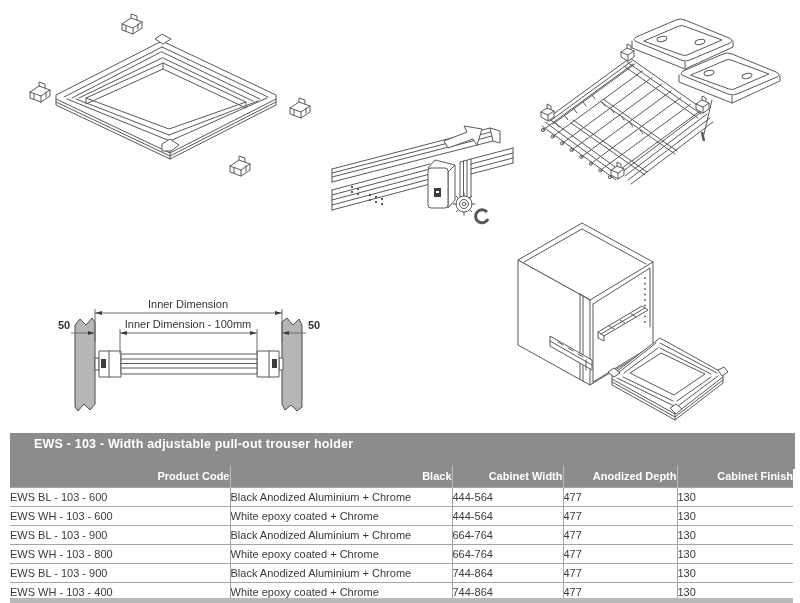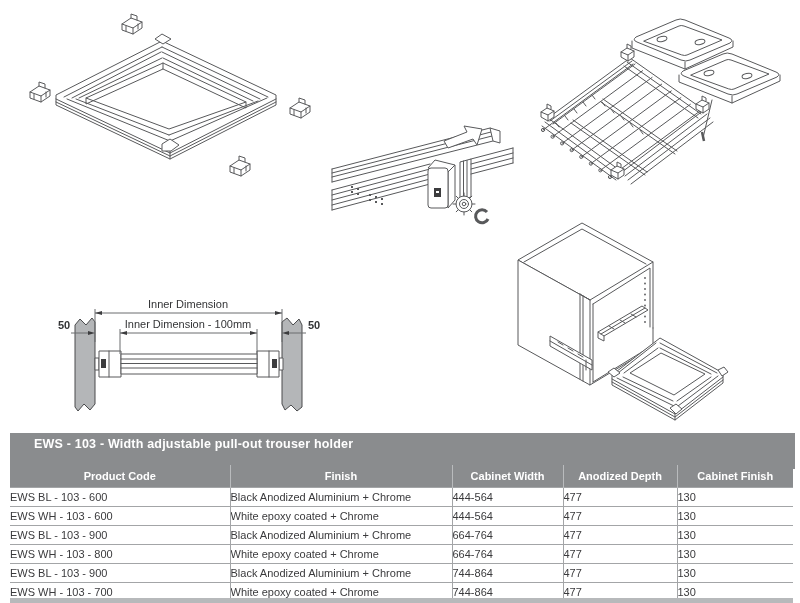--- a/index.html
+++ b/index.html
@@ -27,21 +27,21 @@
     font-size:12.5px;font-weight:bold;line-height:23px;
     padding-left:24px;box-sizing:border-box;letter-spacing:.2px;
   }
   table.spec{
     position:absolute;left:10px;top:465px;width:783px;
     border-collapse:collapse;table-layout:fixed;font-size:11px;
     border-bottom:1px solid var(--grid-line);
   }
   table.spec thead th{
     background:var(--header-bg);color:var(--header-text);
-    font-weight:bold;height:22px;text-align:center;padding:0;
+    font-weight:bold;height:22px;text-align:right;padding:0;
     border-left:1px solid var(--header-sep);
   }
   table.spec thead th:first-child{border-left:none;}
   table.spec tbody td{
     height:18px;text-align:left;color:var(--row-text);padding:0;
     border-top:1px solid var(--grid-line);
     border-left:1px solid var(--grid-line);
     background:#ffffff;white-space:nowrap;overflow:hidden;
   }
   table.spec tbody td:first-child{border-left:none;}
@@ -294,21 +294,21 @@
   <colgroup>
     <col style="width:220px">
       <col style="width:222px">
       <col style="width:111px">
     <col style="width:114px">
       <col style="width:116px">
   </colgroup>
   <thead>
     <tr>
         <th>Product Code</th>
-        <th>Finish</th>
+        <th>Black</th>
         <th>Cabinet Width</th>
         <th>Anodized Depth</th>
         <th>Cabinet Finish</th>
       </tr>
   </thead>
   <tbody>
       <tr>
         <td>EWS BL - 103 - 600</td>
         <td>Black Anodized Aluminium + Chrome</td>
         <td>444-564</td>
@@ -337,21 +337,21 @@
         <td>130</td>
       </tr>
       <tr>
         <td>EWS BL - 103 - 900</td>
         <td>Black Anodized Aluminium + Chrome</td>
         <td>744-864</td>
         <td>477</td>
         <td>130</td>
       </tr>
       <tr>
-        <td>EWS WH - 103 - 700</td>
+        <td>EWS WH - 103 - 400</td>
         <td>White epoxy coated + Chrome</td>
         <td>744-864</td>
         <td>477</td>
         <td>130</td>
       </tr>
     </tbody>
 </table>
 
 <div class="bottom-bar"></div>
 

